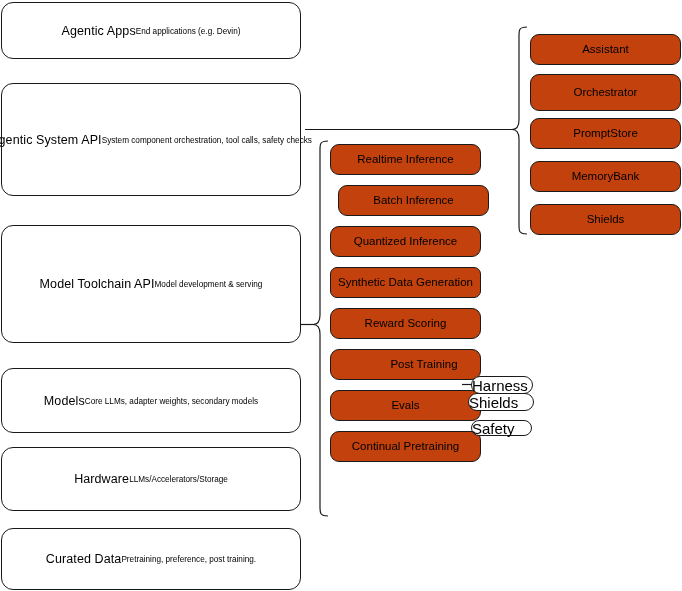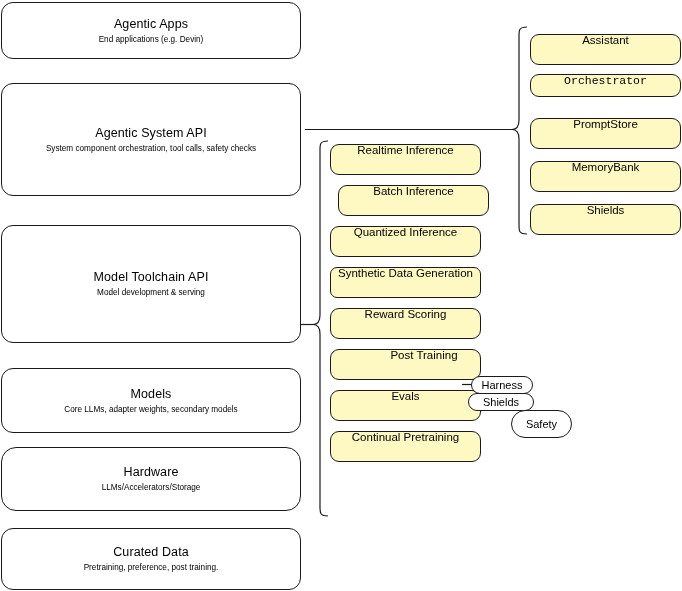--- a/index.html
+++ b/index.html
@@ -11,21 +11,21 @@
   #stage{position:absolute;inset:0;width:682px;height:591px;}
 
   
   .rbox{
     position:absolute;
     box-sizing:border-box;
     border:1.2px solid #1a1a1a;
     border-radius:12px;
     background:#ffffff;
     display:flex;
-    flex-direction:column;
+    flex-direction:row;
     align-items:center;
     justify-content:center;
     text-align:center;
   }
   .rbox .title{
     font-size:12.5px;
     line-height:16px;
     letter-spacing:.1px;
     color:#000;
     white-space:nowrap;
@@ -41,37 +41,37 @@
   
   .layer .title{font-size:12.5px;}
   .layer .subtitle{font-size:8.2px;}
 
   
   .chip{
     position:absolute;
     box-sizing:border-box;
     border:1.2px solid #1a1a1a;
     border-radius:9px;
-    background:#fef9c3;
-    display:flex;justify-content:center;
+    background:#c2410c;
+    display:flex;align-items:center;justify-content:center;
     font-size:11.5px;
     line-height:1;
     white-space:nowrap;
     color:#000;
   }
 
   
   .pill{
     position:absolute;
     box-sizing:border-box;
     border:1.2px solid #1a1a1a;
     border-radius:999px;
     background:#ffffff;
-    display:flex;align-items:center;justify-content:center;
-    font-size:11px;
+    display:flex;align-items:center;justify-content:flex-start;
+    font-size:15px;
     line-height:1;
     white-space:nowrap;
     color:#000;
   }
 
   
   #wires{position:absolute;left:0;top:0;width:682px;height:591px;pointer-events:none;}
   #wires path,#wires line{fill:none;stroke:#1a1a1a;stroke-width:1.2;}
 </style>
 </head>
@@ -119,21 +119,21 @@
   <div class="rbox layer" style="left:1px;top:225px;width:300px;height:118px;">
     <div class="title">Model Toolchain API</div>
     <div class="subtitle">Model development &amp; serving</div>
   </div>
 
   <div class="rbox layer" style="left:1px;top:368px;width:300px;height:65px;">
     <div class="title">Models</div>
     <div class="subtitle">Core LLMs, adapter weights, secondary models</div>
   </div>
 
-  <div class="rbox layer" style="left:1px;top:447px;width:300px;height:64px;border-radius:15px;">
+  <div class="rbox layer" style="left:1px;top:447px;width:300px;height:64px;">
     <div class="title">Hardware</div>
     <div class="subtitle">LLMs/Accelerators/Storage</div>
   </div>
 
   <div class="rbox layer" style="left:1px;top:528px;width:300px;height:62px;">
     <div class="title">Curated Data</div>
     <div class="subtitle">Pretraining, preference, post training.</div>
   </div>
 
   <div class="chip" style="left:330px;top:144px;width:151px;height:31px;">
@@ -160,28 +160,28 @@
   <div class="chip" style="left:330px;top:431px;width:151px;height:31px;">
     <span>Continual Pretraining</span>
   </div>
 
   <div class="pill" style="left:471px;top:376px;width:62px;height:18px;">
     <span>Harness</span>
   </div>
   <div class="pill" style="left:468px;top:393px;width:66px;height:18px;">
     <span>Shields</span>
   </div>
-  <div class="pill" style="left:471px;top:410px;width:61px;height:28px;margin-left:40px;">
+  <div class="pill" style="left:471px;top:420px;width:61px;height:16px;">
     <span>Safety</span>
   </div>
 
   <div class="chip" style="left:530px;top:34px;width:151px;height:31px;">
     <span>Assistant</span>
   </div>
-  <div class="chip" style="left:530px;top:74px;width:151px;height:23px;font-family:Liberation Mono, monospace;">
+  <div class="chip" style="left:530px;top:74px;width:151px;height:37px;">
     <span>Orchestrator</span>
   </div>
   <div class="chip" style="left:530px;top:118px;width:151px;height:31px;">
     <span>PromptStore</span>
   </div>
   <div class="chip" style="left:530px;top:161px;width:151px;height:31px;">
     <span>MemoryBank</span>
   </div>
   <div class="chip" style="left:530px;top:204px;width:151px;height:31px;">
     <span>Shields</span>

